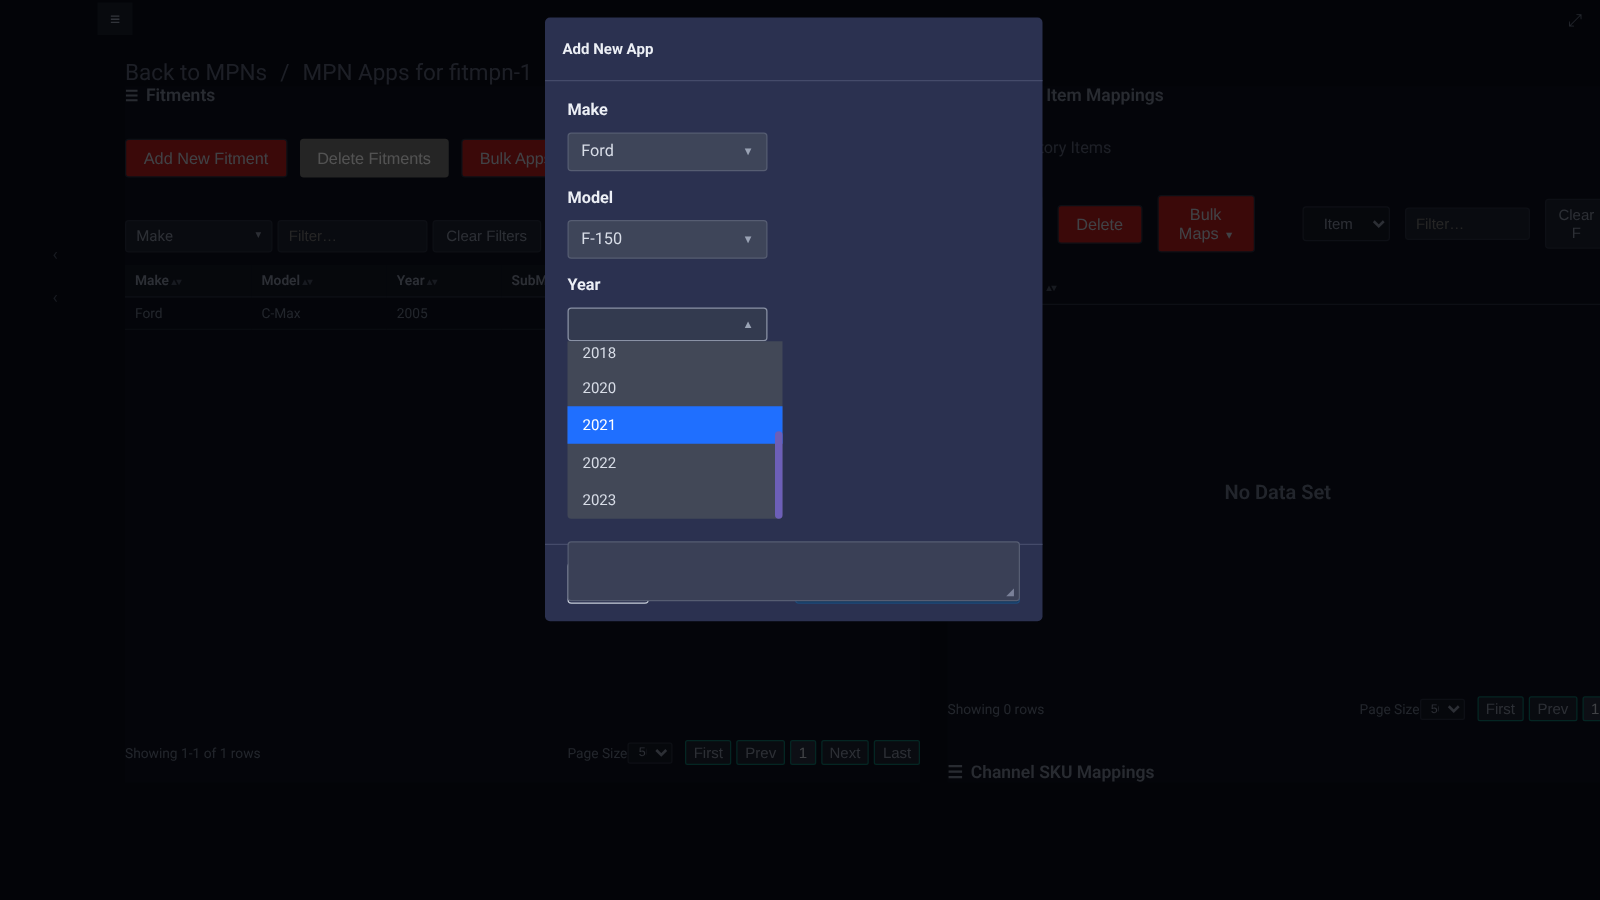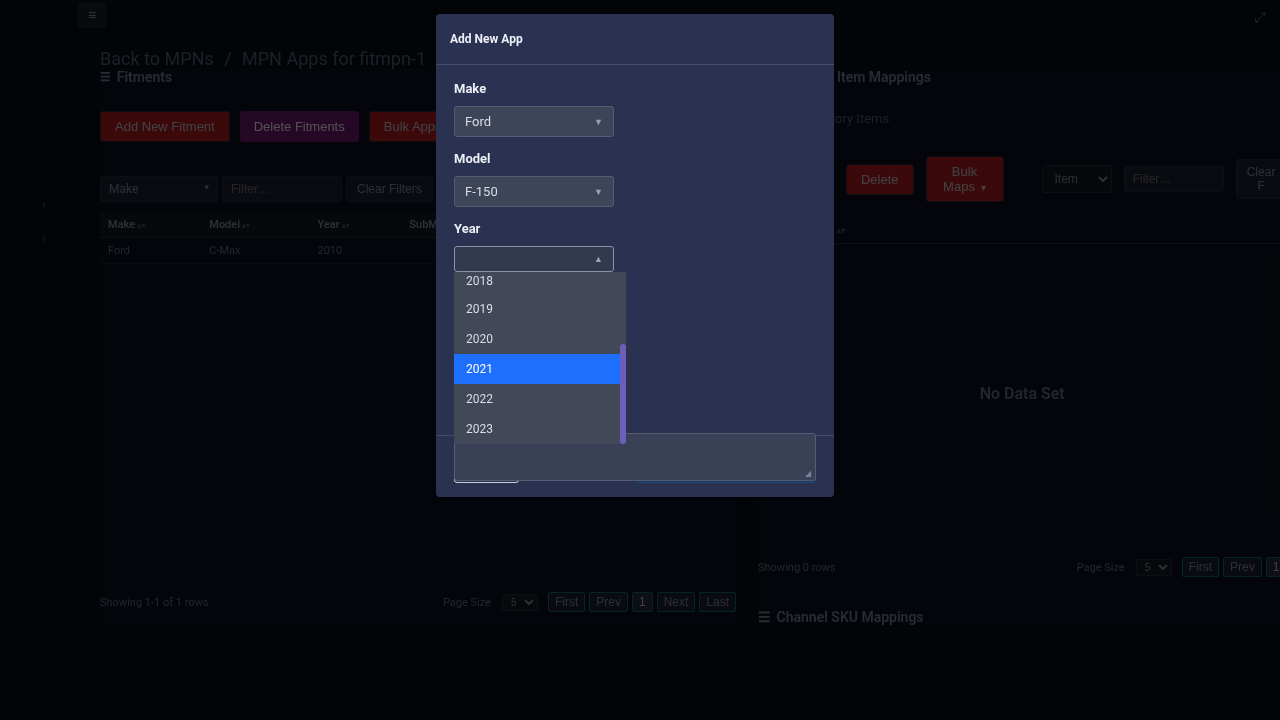--- a/index.html
+++ b/index.html
@@ -119,21 +119,21 @@
 }
 .btn {
   padding: 7px 14px;
   border-radius: 3px;
   font-size: 13px;
   border: none;
   cursor: pointer;
   color: #c7ced9;
 }
 .btn-dark { background: #b91c1c; border: 1px solid #2a3042; }
-.btn-danger { background: #701a75; color: #fff; }
+.btn-danger { background: #737373; color: #fff; }
 .btn-dropdown::after { content: "▾"; margin-left: 6px; font-size: 10px; }
 
 
 .filter-row {
   display: flex;
   gap: 4px;
   margin-bottom: 10px;
 }
 .select-small {
   background: #1e2432;
@@ -199,20 +199,21 @@
 }
 .item-select {
   background: #151a28;
   border: 1px solid #2a3042;
   color: #8a92a5;
   padding: 5px 8px;
   font-size: 12px;
   border-radius: 3px;
   width: 96px;
   cursor: pointer;
+  text-align: center;
 }
 
 .table-header-right {
   display: flex;
   align-items: center;
   gap: 6px;
   font-size: 11px;
   color: #8a92a5;
   font-weight: 600;
   padding: 6px 0;
@@ -236,21 +237,21 @@
   color: #6b7589;
   padding: 8px 0;
   margin-top: 6px;
 }
 .table-footer-left {
   margin-top: 320px;
 }
 .pagesize {
   display: flex;
   align-items: center;
-  gap: 11px;
+  gap: 0;
 }
 .pager { display: flex; gap: 4px; }
 .pager-btn {
   padding: 2px 6px;
   font-size: 12px;
   background: #1e2432;
   border: 1px solid #0f766e;
   color: #8a92a5;
   border-radius: 2px;
   cursor: pointer;
@@ -468,21 +469,21 @@
             <th><span>Model</span><span class="sort-icons">▴▾</span></th>
             <th><span>Year</span><span class="sort-icons">▴▾</span></th>
             <th><span>SubModel</span><span class="sort-icons">▴▾</span></th>
             <th><span>BaseVehicle ID</span><span class="sort-icons">▴▾</span></th>
           </tr>
         </thead>
         <tbody>
           <tr>
             <td>Ford</td>
             <td>C-Max</td>
-            <td>2010</td>
+            <td>2005</td>
             <td></td>
             <td>125192</td>
           </tr>
         </tbody>
       </table>
 
       <div class="table-footer table-footer-left">
         <div>Showing 1-1 of 1 rows</div>
         <div style="display:flex;gap:10px;align-items:center">
           <div class="pagesize">
@@ -574,21 +575,20 @@
 
     <div class="form-group">
       <label class="form-label">Year</label>
       <div class="year-wrap">
         <div class="form-select open">
           <span></span>
           <span class="caret">▲</span>
         </div>
         <div class="dropdown-list">
           <div class="dropdown-item partial">2018</div>
-          <div class="dropdown-item">2019</div>
           <div class="dropdown-item">2020</div>
           <div class="dropdown-item highlighted">2021</div>
           <div class="dropdown-item">2022</div>
           <div class="dropdown-item">2023</div>
           <div class="dropdown-scroll"></div>
         </div>
       </div>
     </div>
 
     <div class="textarea-block">

